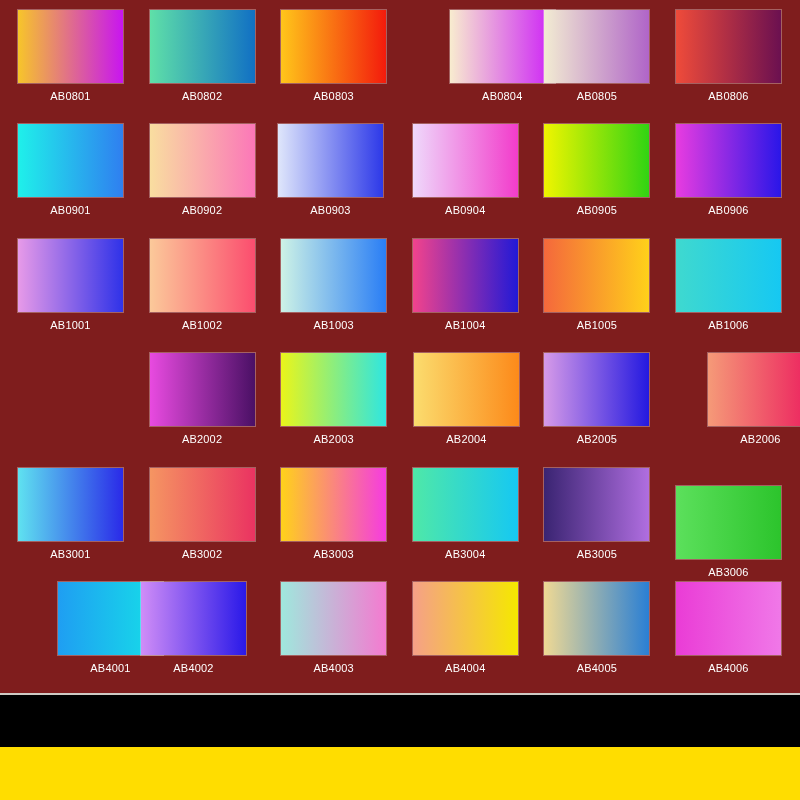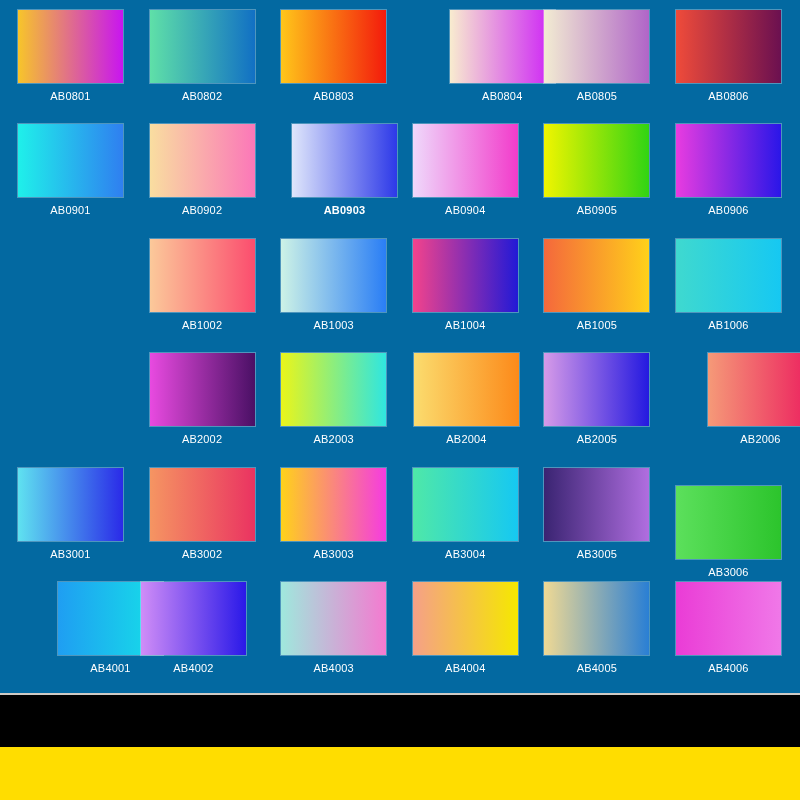--- a/index.html
+++ b/index.html
@@ -74,21 +74,21 @@
     width: 800px;
     height: 53px;
     background: #ffdd00;
   }
 </style>
 </head>
 <body>
 
 <div id="palette-sheet" style="background: rgb(21, 10, 10);">
 
-  <div id="swatch-grid" style="background: #0369a1;">
+  <div id="swatch-grid" style="background: #7f1d1d;">
       <div class="swatch-cell" style="left: 18px; top: 10px;">
         <div class="swatch-chip" style="background: linear-gradient(90deg, rgb(247, 197, 42) 0%, rgb(200, 21, 240) 100%);"></div>
         <div class="swatch-label" style="color: rgb(255, 255, 255);">AB0801</div>
       </div>
       <div class="swatch-cell" style="left: 149.6px; top: 10px;">
         <div class="swatch-chip" style="background: linear-gradient(90deg, rgb(95, 224, 168) 0%, rgb(17, 112, 196) 100%);"></div>
         <div class="swatch-label" style="color: rgb(255, 255, 255);">AB0802</div>
       </div>
       <div class="swatch-cell" style="left: 281.2px; top: 10px;">
         <div class="swatch-chip" style="background: linear-gradient(90deg, rgb(255, 198, 26) 0%, rgb(243, 27, 12) 100%);"></div>
@@ -107,36 +107,40 @@
         <div class="swatch-label" style="color: rgb(255, 255, 255);">AB0806</div>
       </div>
       <div class="swatch-cell" style="left: 18px; top: 124.4px;">
         <div class="swatch-chip" style="background: linear-gradient(90deg, rgb(31, 240, 234) 0%, rgb(47, 127, 240) 100%);"></div>
         <div class="swatch-label" style="color: rgb(255, 255, 255);">AB0901</div>
       </div>
       <div class="swatch-cell" style="left: 149.6px; top: 124.4px;">
         <div class="swatch-chip" style="background: linear-gradient(90deg, rgb(249, 222, 160) 0%, rgb(251, 119, 184) 100%);"></div>
         <div class="swatch-label" style="color: rgb(255, 255, 255);">AB0902</div>
       </div>
-      <div class="swatch-cell" style="left: 292px; top: 124.4px; font-weight: bold;">
+      <div class="swatch-cell" style="left: 278px; top: 124.4px;">
         <div class="swatch-chip" style="background: linear-gradient(90deg, rgb(223, 230, 251) 0%, rgb(45, 57, 232) 100%);"></div>
         <div class="swatch-label" style="color: rgb(255, 255, 255);">AB0903</div>
       </div>
       <div class="swatch-cell" style="left: 412.8px; top: 124.4px;">
         <div class="swatch-chip" style="background: linear-gradient(90deg, rgb(239, 216, 251) 0%, rgb(242, 60, 203) 100%);"></div>
         <div class="swatch-label" style="color: rgb(255, 255, 255);">AB0904</div>
       </div>
       <div class="swatch-cell" style="left: 544.4px; top: 124.4px;">
         <div class="swatch-chip" style="background: linear-gradient(90deg, rgb(240, 245, 0) 0%, rgb(49, 212, 19) 100%);"></div>
         <div class="swatch-label" style="color: rgb(255, 255, 255);">AB0905</div>
       </div>
       <div class="swatch-cell" style="left: 676px; top: 124.4px;">
         <div class="swatch-chip" style="background: linear-gradient(90deg, rgb(232, 60, 224) 0%, rgb(42, 22, 232) 100%);"></div>
         <div class="swatch-label" style="color: rgb(255, 255, 255);">AB0906</div>
       </div>
+      <div class="swatch-cell" style="left: 18px; top: 238.8px;">
+        <div class="swatch-chip" style="background: linear-gradient(90deg, rgb(231, 154, 232) 0%, rgb(47, 50, 232) 100%);"></div>
+        <div class="swatch-label" style="color: rgb(255, 255, 255);">AB1001</div>
+      </div>
       <div class="swatch-cell" style="left: 149.6px; top: 238.8px;">
         <div class="swatch-chip" style="background: linear-gradient(90deg, rgb(251, 201, 154) 0%, rgb(251, 77, 110) 100%);"></div>
         <div class="swatch-label" style="color: rgb(255, 255, 255);">AB1002</div>
       </div>
       <div class="swatch-cell" style="left: 281.2px; top: 238.8px;">
         <div class="swatch-chip" style="background: linear-gradient(90deg, rgb(205, 242, 230) 0%, rgb(42, 126, 245) 100%);"></div>
         <div class="swatch-label" style="color: rgb(255, 255, 255);">AB1003</div>
       </div>
       <div class="swatch-cell" style="left: 412.8px; top: 238.8px;">
         <div class="swatch-chip" style="background: linear-gradient(90deg, rgb(242, 67, 140) 0%, rgb(34, 25, 214) 100%);"></div>

